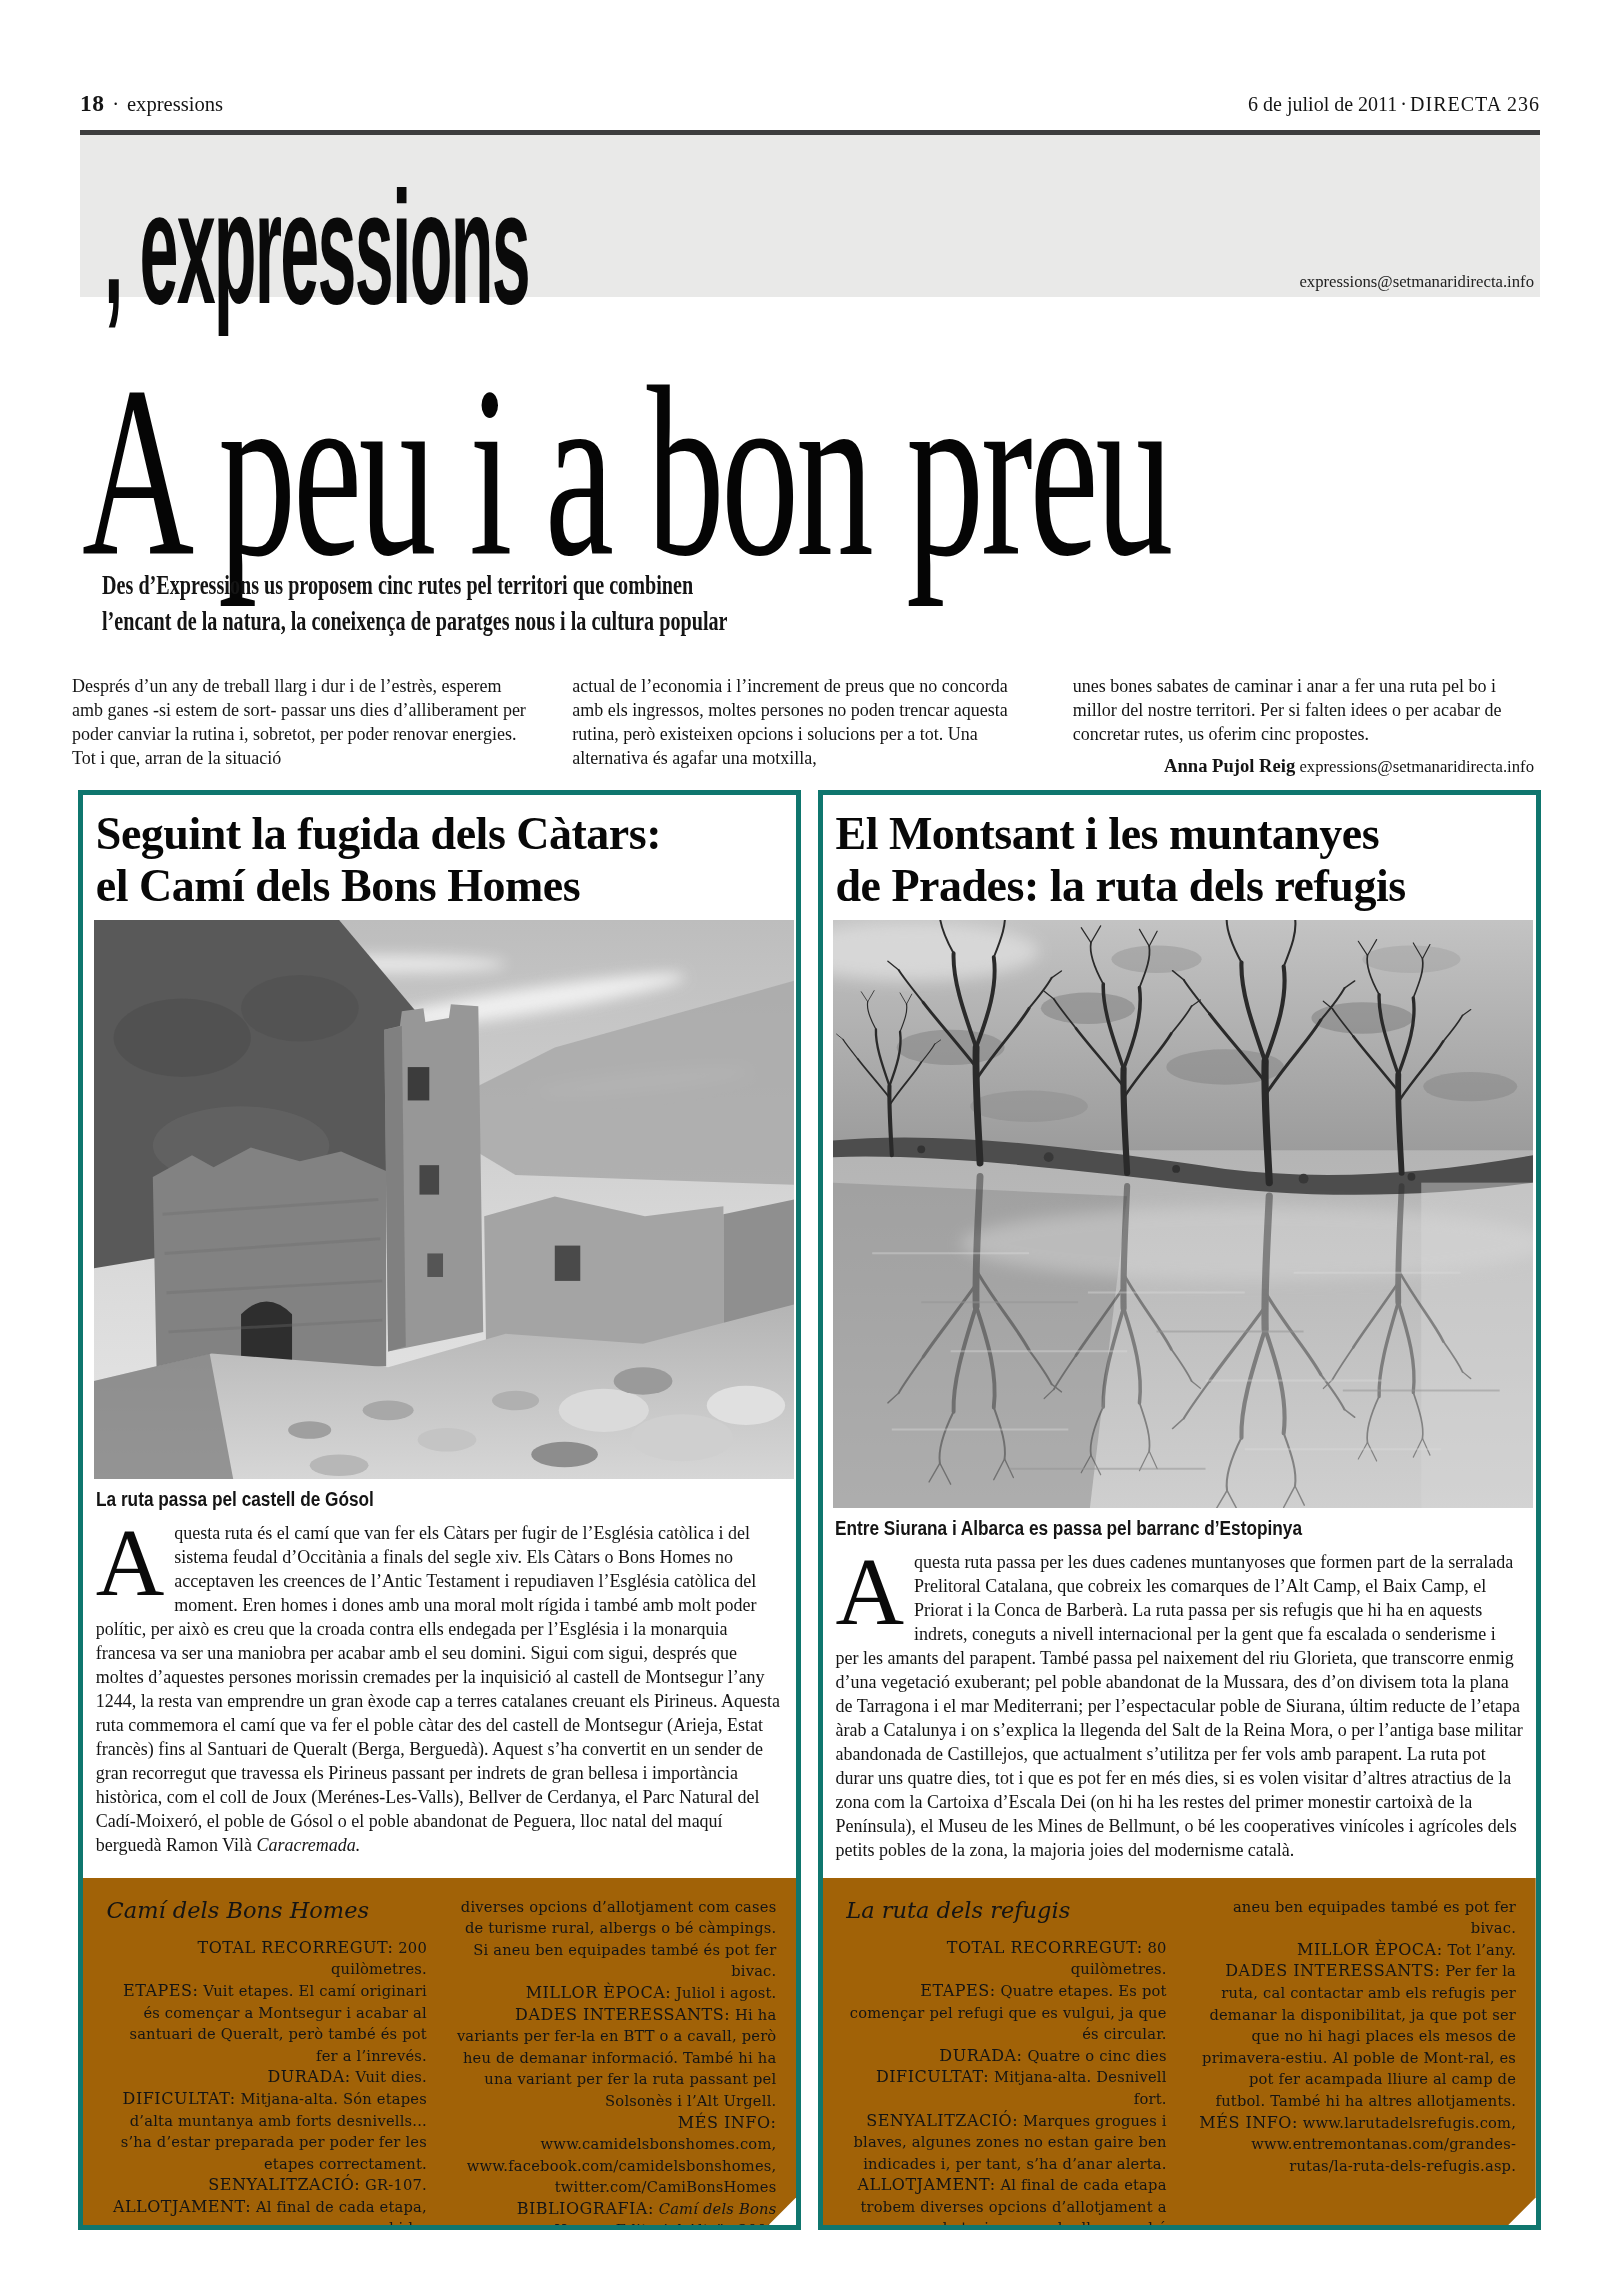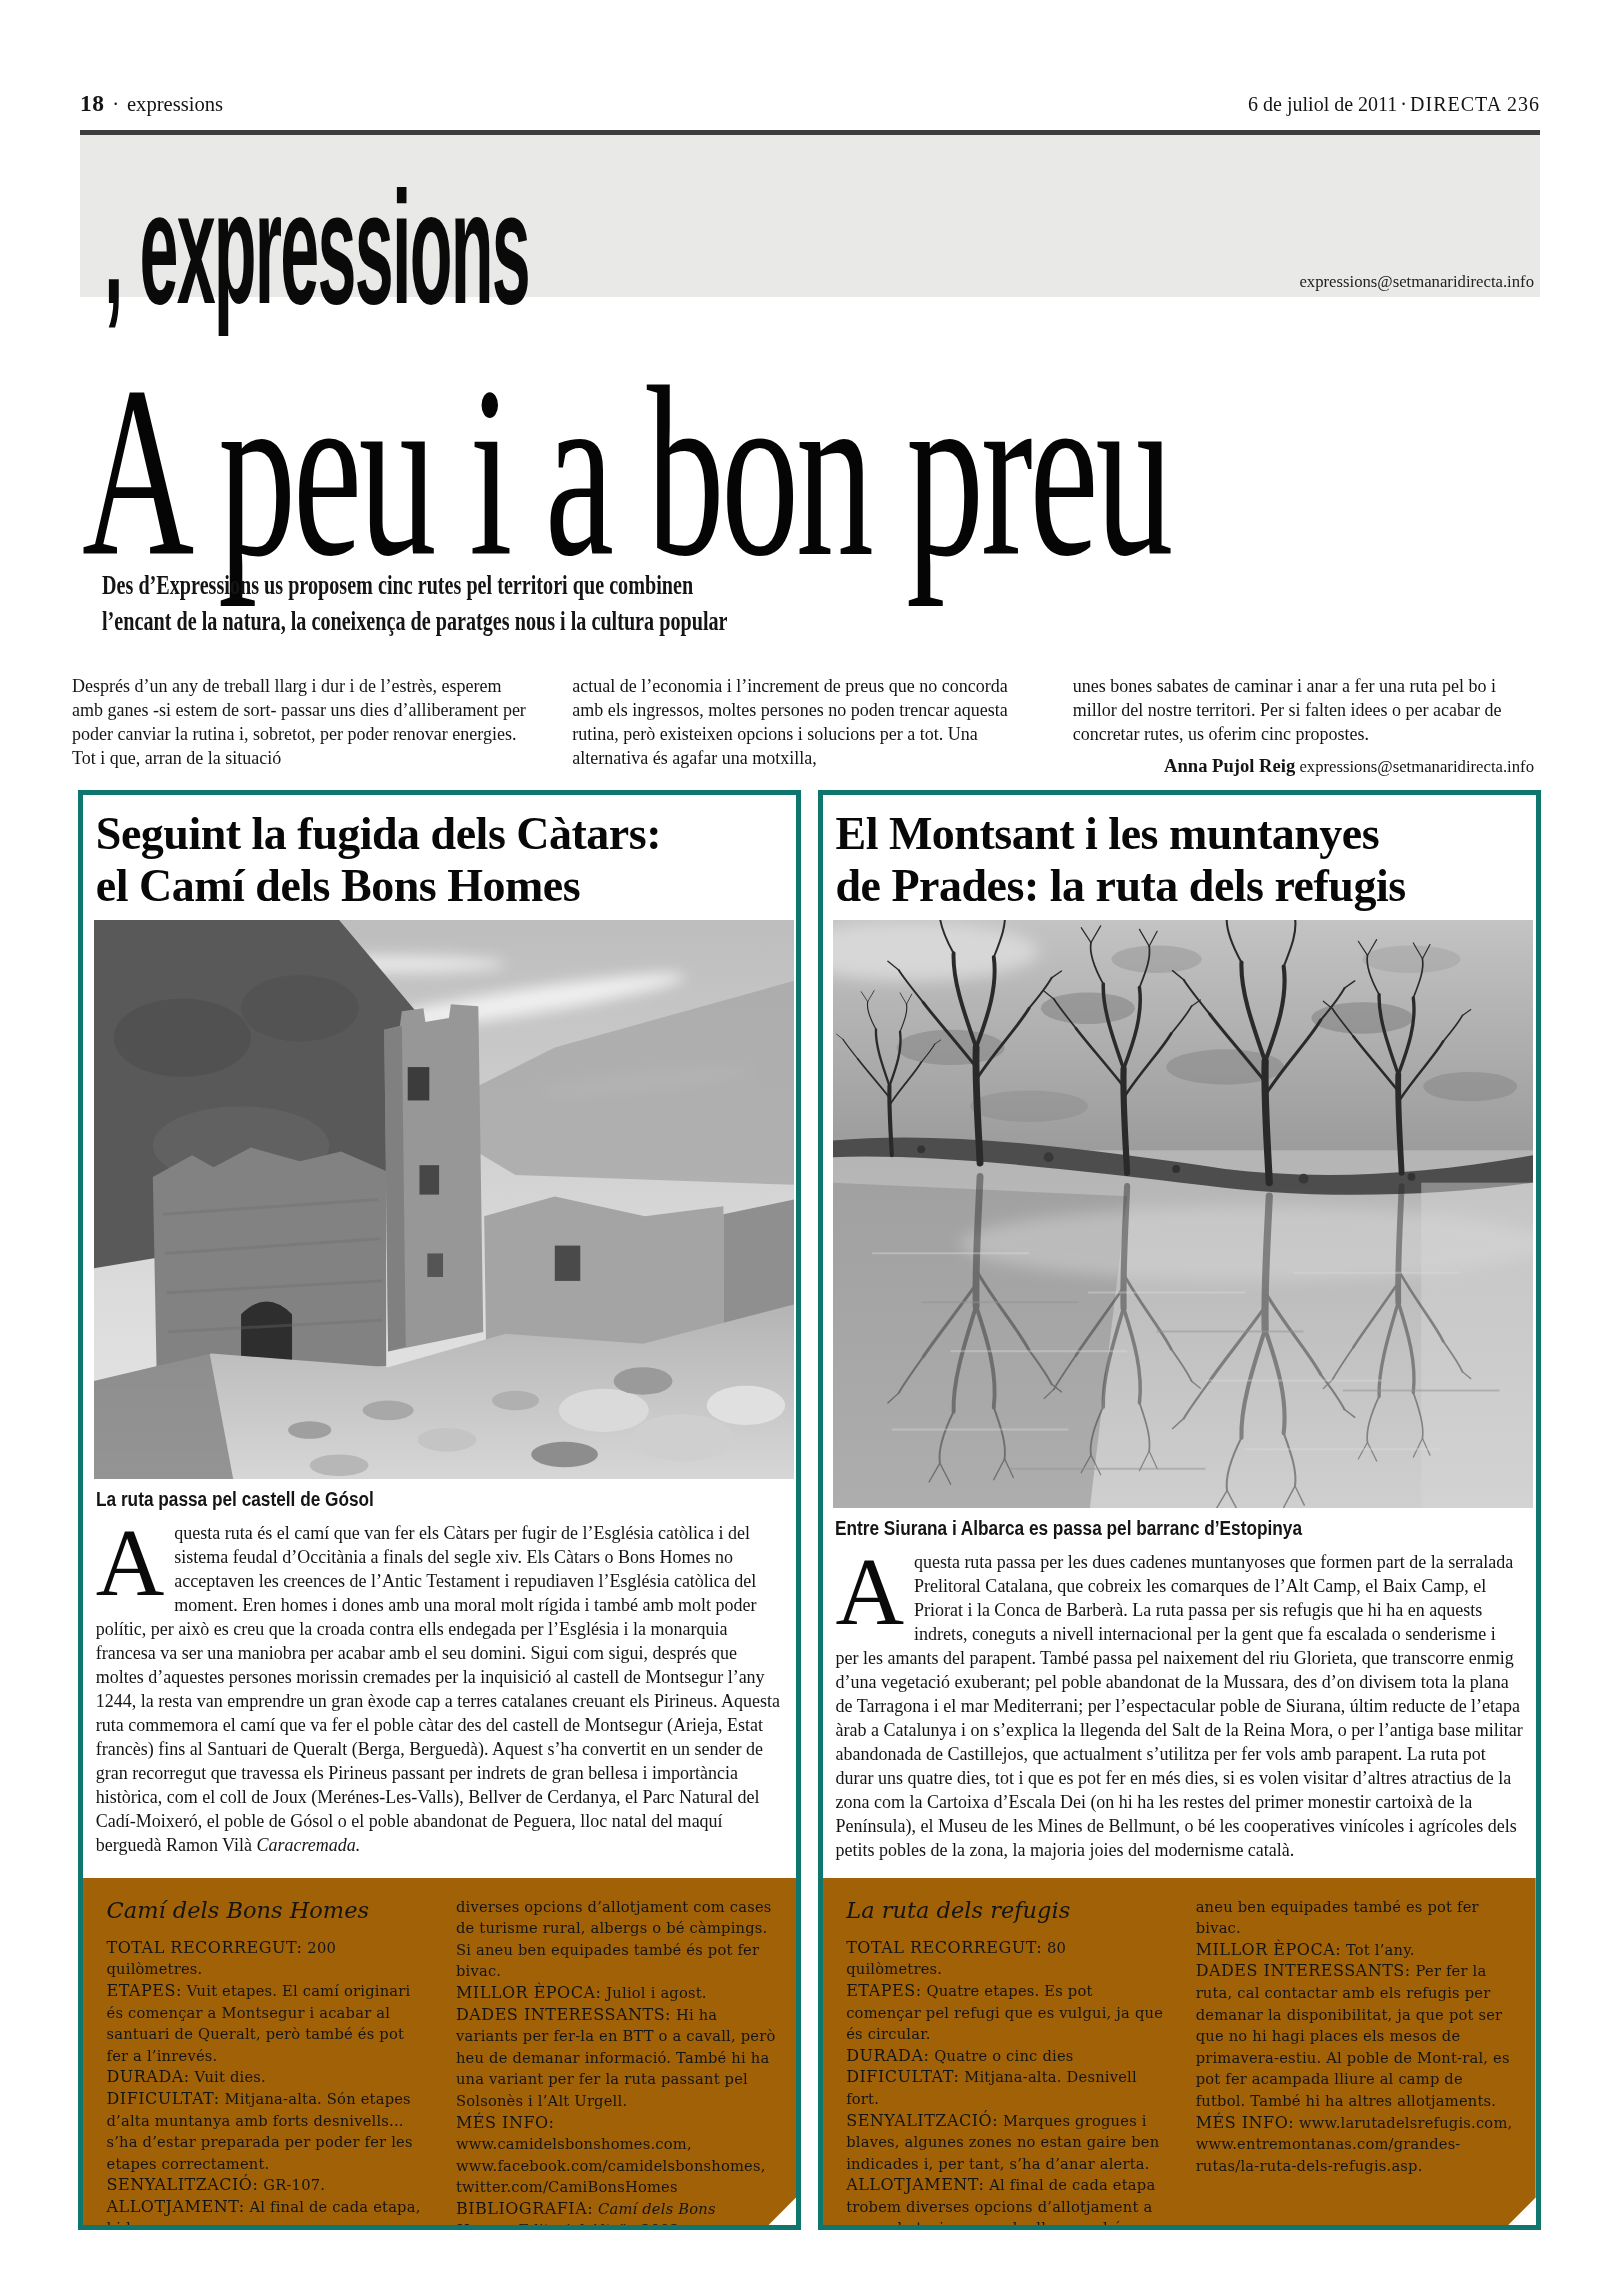--- a/index.html
+++ b/index.html
@@ -50,21 +50,21 @@
   .body-right{min-height:316px;}
   .dropcap{float:left;font-size:95px;line-height:73px;padding:5.9px 9.8px 0 0;color:#0a0a0a;}
   .it{font-style:italic;}
 
   .infobox{margin:11.8px -10.8px 0 -10.8px;background:#a16207;box-sizing:border-box;height:347px;
            padding:17.6px 19.6px 17.6px 23.5px;display:flex;gap:29px;
            font-family:"DejaVu Serif",serif;font-size:14.7px;line-height:21.6px;letter-spacing:0.2px;
            clip-path:polygon(0 0,100% 0,100% calc(100% - 27.4px),calc(100% - 27.4px) 100%,0 100%);}
   .ib-col{width:50%;}
   .ib-title{font-style:italic;font-size:22.5px;line-height:25.5px;margin:2px 0 13.7px 0;letter-spacing:0;}
-  .ib-entry{margin:0;}
+  .ib-entry{margin:0;text-align:right;}
   .ib-label{font-size:16px;letter-spacing:0.5px;}
 </style>
 </head>
 <body>
 
 <div class="page">
 
   <div class="top-header">
     <div class="ph-left">
       <span class="ph-num">18</span>

